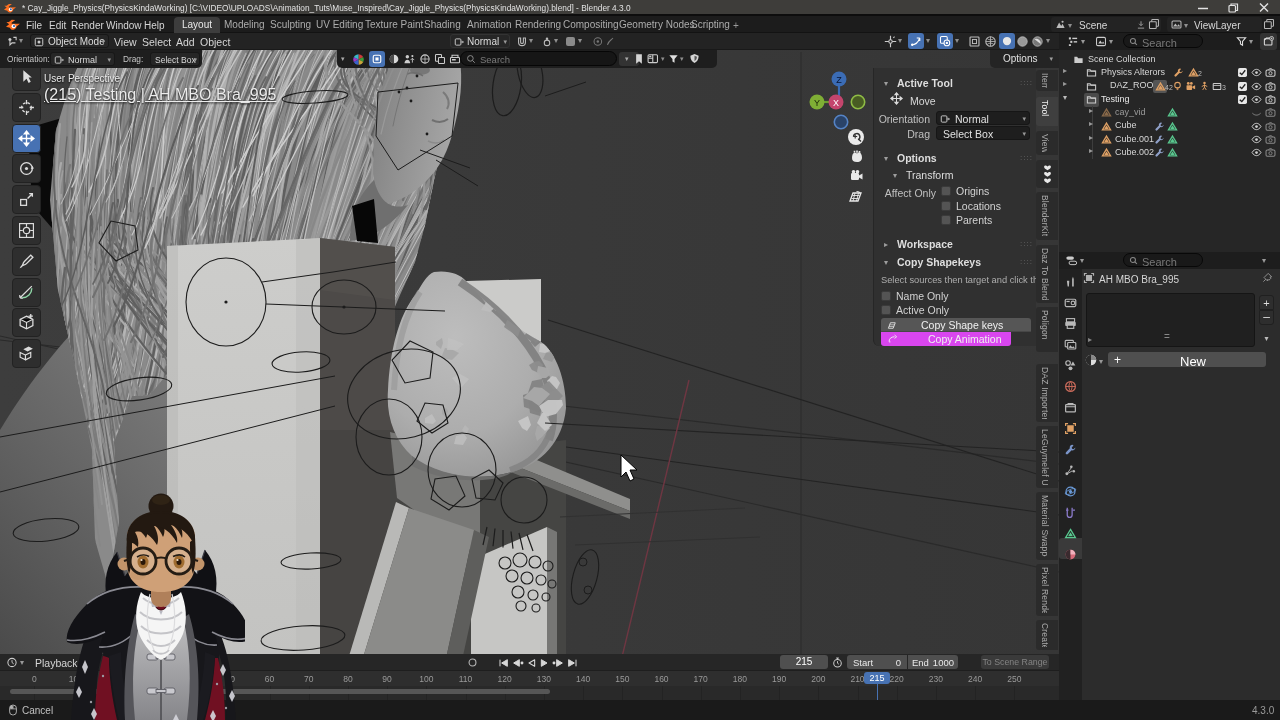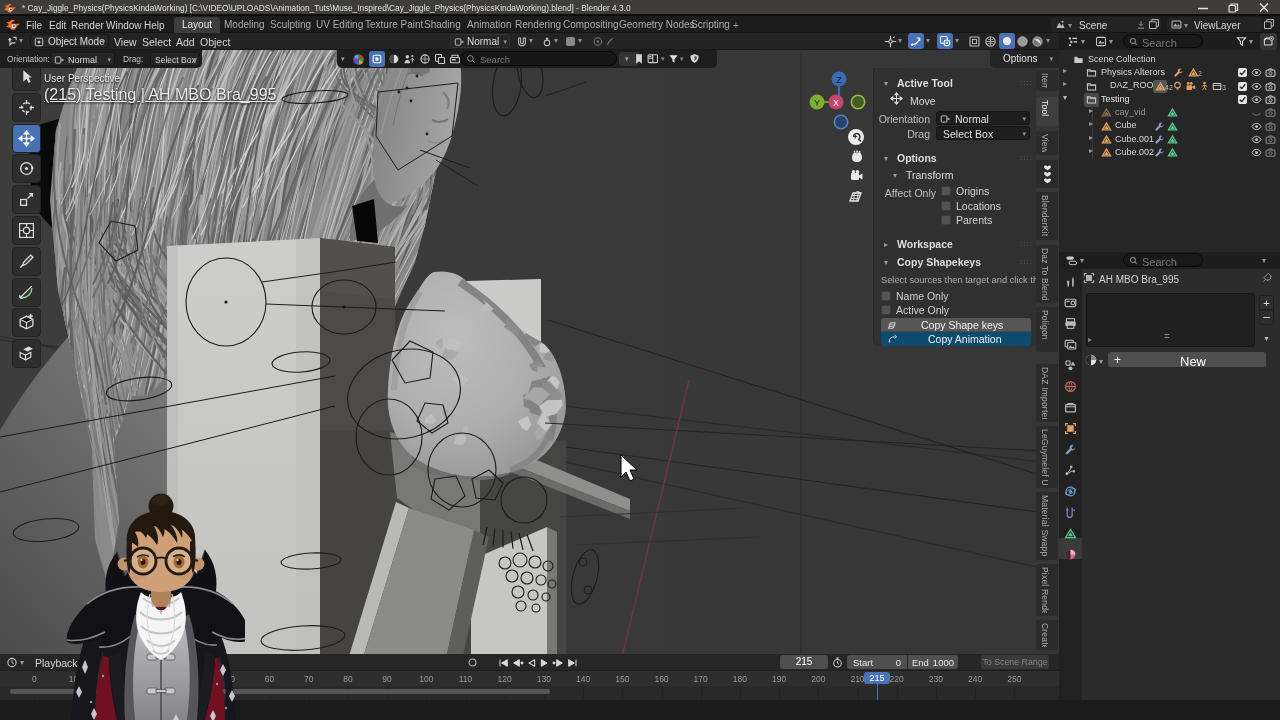--- a/index.html
+++ b/index.html
@@ -1127,21 +1127,21 @@
   <span style="position:absolute;left:896px;top:222px;color:#d2d2d2;font-size:10.5px;">Name Only</span>
   <div style="position:absolute;left:881px;top:237px;width:10px;height:10px;background:#545454;border:1px solid #3a3a3a;border-radius:2px;"></div>
   <span style="position:absolute;left:896px;top:236px;color:#d2d2d2;font-size:10.5px;">Active Only</span>
   <div style="position:absolute;left:881px;top:250px;width:150px;height:14px;background:#565656;border-radius:3px 3px 0 0;border-bottom:1px solid #474747;">
 <svg style="position:absolute;left:6px;top:2px" width="11" height="11" viewBox="0 0 16 16">
             <path d="M2 12 5 4h7l-3 8z" fill="none" stroke="#eee" stroke-width="1.2"></path>
             <path d="M4 7h7M3 9.5h7" stroke="#eee" stroke-width="0.9"></path>
           </svg>
 <span style="position:absolute;left:40px;top:0.5px;color:#f0f0f0;font-size:10.5px;">Copy Shape keys</span>
         </div>
-  <div style="position:absolute;left:881px;top:264px;width:150px;height:14px;background:#0c4a6e;border-radius:0 0 3px 3px;">
+  <div style="position:absolute;left:881px;top:264px;width:130px;height:14px;background:#d946ef;border-radius:0 0 3px 3px;">
 <svg style="position:absolute;left:6px;top:2px" width="11" height="11" viewBox="0 0 16 16">
             <path d="M3 11c0-4 3-7 8-7M11 1.5 14 4l-3 2.5" stroke="#eee" stroke-width="1.4" fill="none"></path>
             <path d="M3 11.5h2" stroke="#eee" stroke-width="1.4"></path>
           </svg>
 <span style="position:absolute;left:47px;top:0.5px;color:#f0f0f0;font-size:10.5px;">Copy Animation</span>
         </div>
   <span style="position:absolute;left:1020px;top:10px;color:#6a6a6a;font-size:8px;letter-spacing:1px;">::::</span>
   <span style="position:absolute;left:1020px;top:85px;color:#6a6a6a;font-size:8px;letter-spacing:1px;">::::</span>
   <span style="position:absolute;left:1020px;top:171px;color:#6a6a6a;font-size:8px;letter-spacing:1px;">::::</span>
   <span style="position:absolute;left:1020px;top:189px;color:#6a6a6a;font-size:8px;letter-spacing:1px;">::::</span>
@@ -1591,20 +1591,30 @@
       <div style="position:absolute;left:818.3px;top:0;width:1px;height:14px;background:#232323;"></div>
       <div style="position:absolute;left:857.5px;top:0;width:1px;height:14px;background:#232323;"></div>
       <div style="position:absolute;left:896.7px;top:0;width:1px;height:14px;background:#232323;"></div>
       <div style="position:absolute;left:935.9px;top:0;width:1px;height:14px;background:#232323;"></div>
       <div style="position:absolute;left:975.1px;top:0;width:1px;height:14px;background:#232323;"></div>
       <div style="position:absolute;left:1014.3px;top:0;width:1px;height:14px;background:#232323;"></div>
       <div style="position:absolute;left:10px;top:3px;width:540px;height:5px;background:#565656;border-radius:2.5px;"></div>
       </div>
     <div class="abs" style="left:876.5px;top:23px;width:1.5px;height:23px;background:#4772b3;"></div>
     <div class="abs" style="left:864px;top:17.5px;width:26px;height:12.5px;background:#4772b3;border-radius:3px;color:#fff;text-align:center;line-height:12.5px;font-size:9px;">215</div>
+  </div>
+  <div class="abs" id="statusbar">
+    <svg class="abs" style="left:8px;top:4px" width="10" height="12" viewBox="0 0 12 16">
+        <rect x="1.5" y="1.5" width="9" height="13" rx="4" fill="none" stroke="#b0b0b0" stroke-width="1.3"></rect>
+        <path d="M6 1.5v5M1.5 6.5h9" stroke="#b0b0b0" stroke-width="1.1"></path>
+        <rect x="2" y="2" width="4" height="4.5" rx="2" fill="#b0b0b0"></rect>
+      </svg>
+    <span class="abs" style="left:22px;top:4.5px;font-size:10px;color:#c0c0c0;">Cancel</span>
+    <span class="abs" style="left:95px;top:4.5px;font-size:10px;color:#c0c0c0;">Alt</span>
+    <span class="abs" style="left:1252px;top:4.5px;font-size:10px;color:#9a9a9a;">4.3.0</span>
   </div>
 <svg class="abs" style="left:55px;top:480px;z-index:30" width="190" height="240" viewBox="0 0 190 240">
 <defs>
         <linearGradient id="vest2" x1="0" y1="0" x2="0" y2="1">
           <stop offset="0" stop-color="#c4c4c6"></stop>
           <stop offset="1" stop-color="#86868a"></stop>
         </linearGradient>
       </defs>
 <path d="M52,120 C48,100 52,84 62,72 L70,96 C78,84 90,76 106,76 C122,76 134,84 142,94 L150,70 C160,82 164,98 160,118 C150,132 128,140 106,140 C84,140 62,132 52,120 Z" fill="#101014"></path>
 <path d="M62,72 L70,96 M150,70 L142,94" stroke="#3a3a42" stroke-width="1.2" fill="none"></path>

